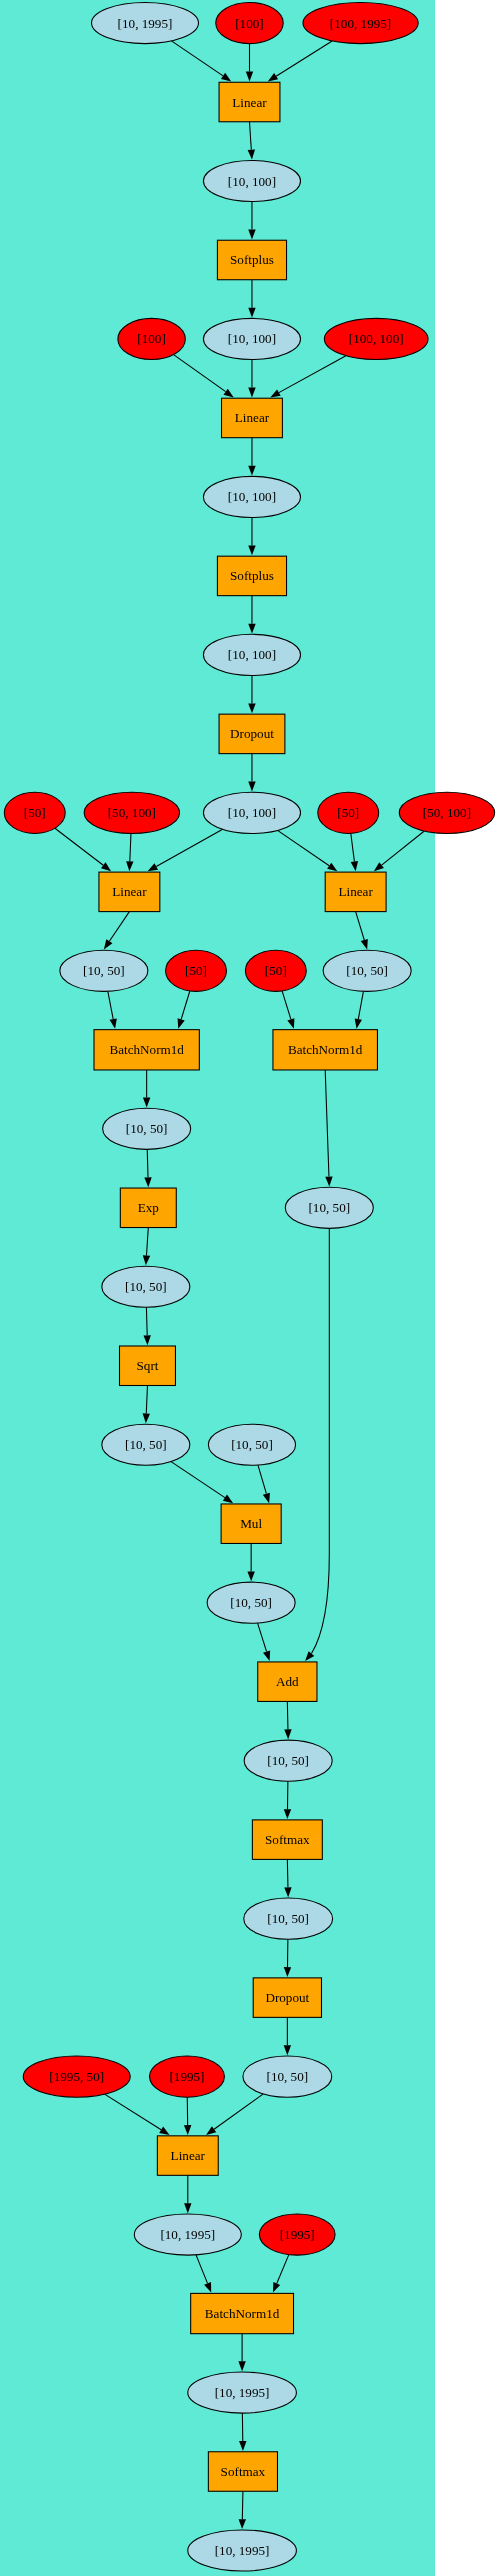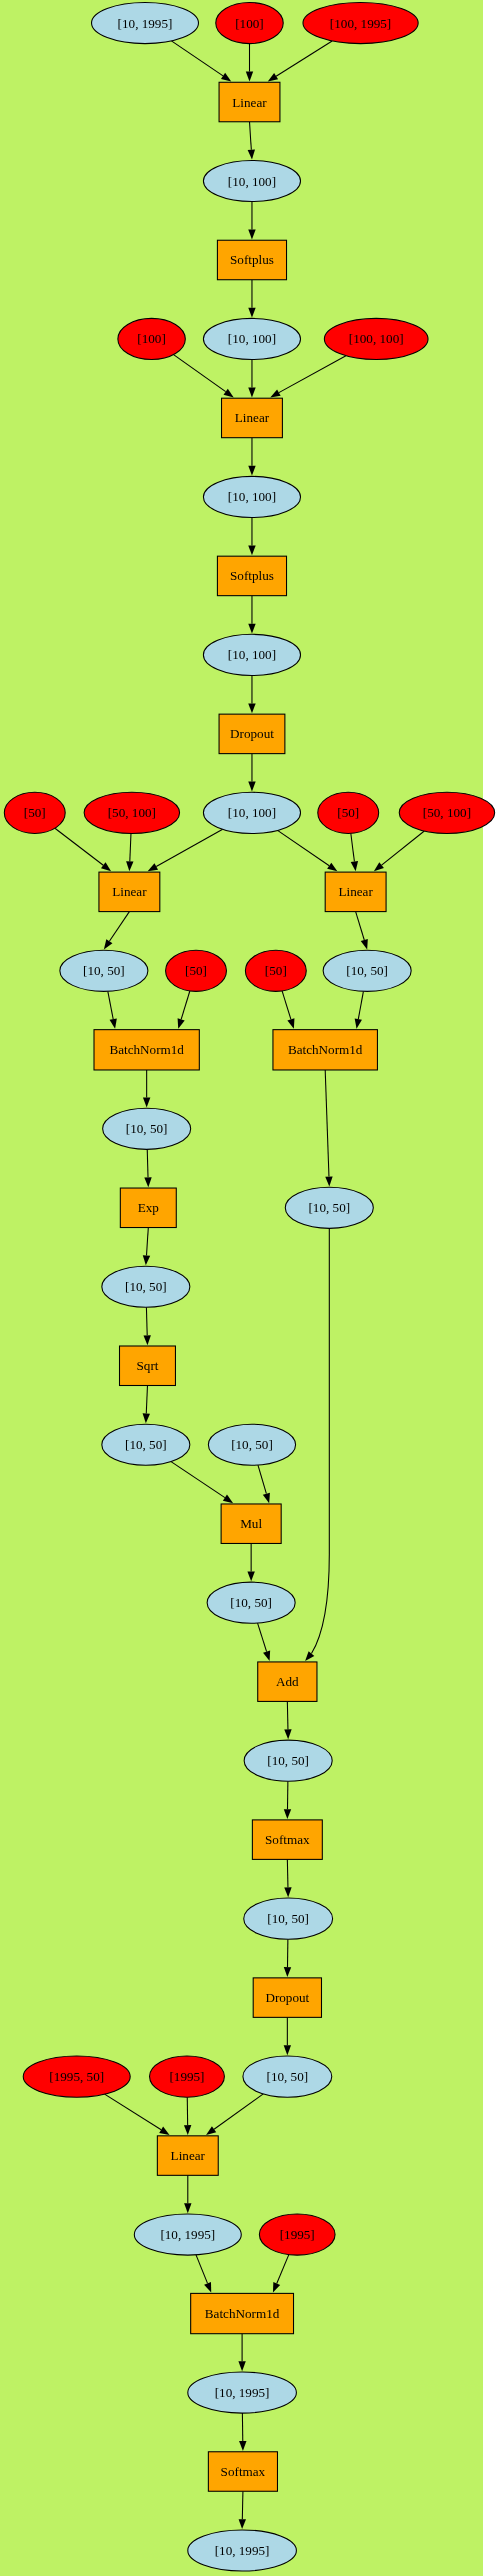--- a/index.html
+++ b/index.html
@@ -2,24 +2,24 @@
 <html style="font-size:13px"><head>
 <meta charset="utf-8">
 <style>
   html, body {
     margin: 0;
     padding: 0;
     background: #ffffff;
     font-family: "Liberation Serif", serif;
   }
   .canvas-wrap {
-    width: 483px;
+    width: 435px;
     height: 2576px;
     position: relative;
-    background: #bef264;
+    background: #5eead4;
   }
   svg text {
     font-family: "Liberation Serif", serif;
     font-size: 16px;
     fill: #000000;
   }
 </style>
 </head>
 <body>
 

